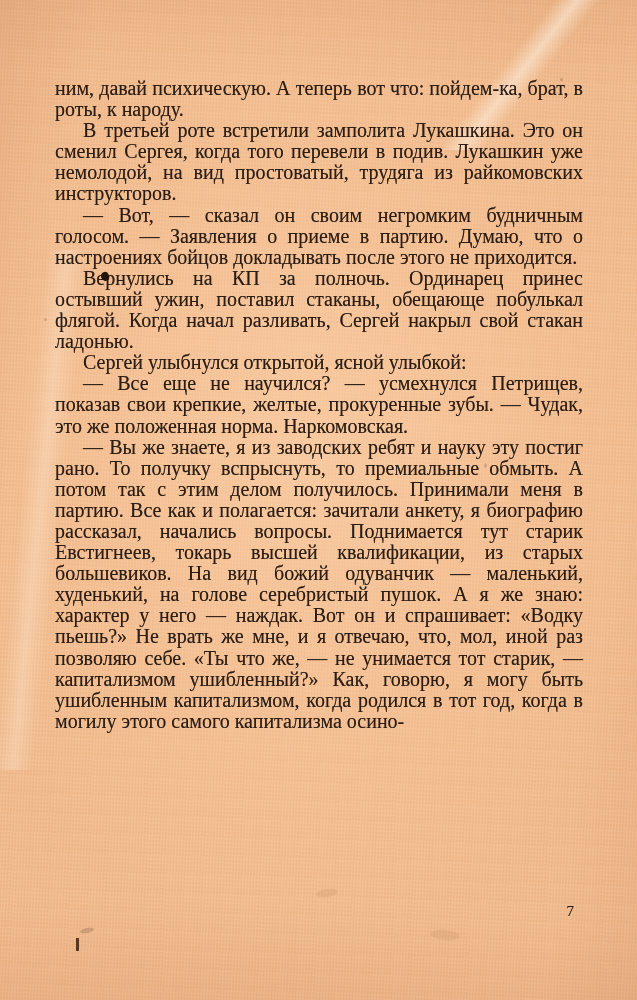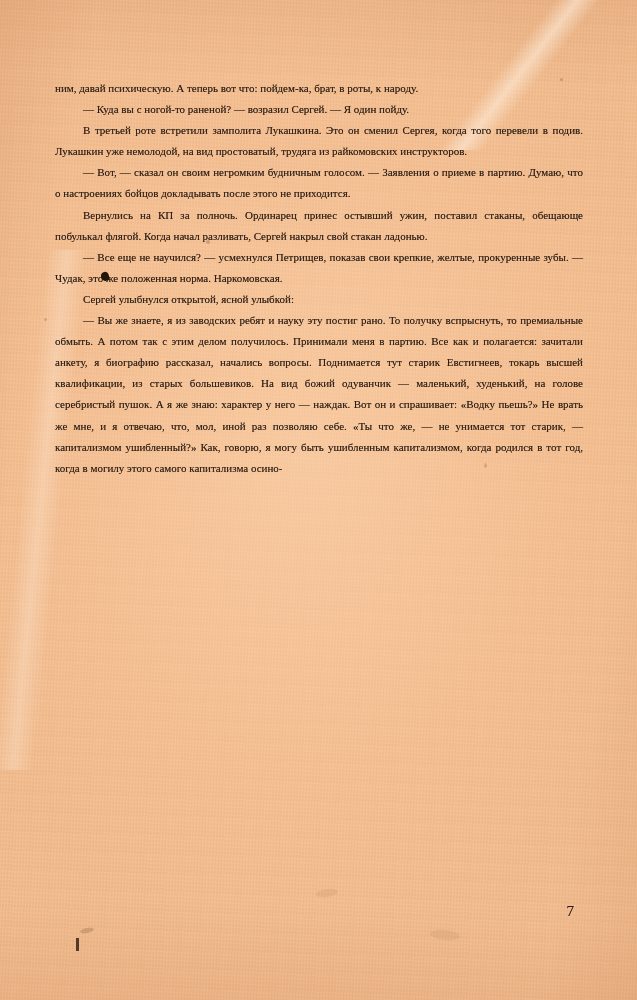--- a/index.html
+++ b/index.html
@@ -77,21 +77,21 @@
     border-radius: 50%;
     pointer-events: none;
   }
 
   .textblock {
     position: absolute;
     left: 55px;
     top: 78px;
     width: 528px;
     font-family: "Liberation Serif", "DejaVu Serif", serif;
-    font-size: 11px;
+    font-size: 20px;
     line-height: 21.1px;
     color: #2b1d14;
     text-align: justify;
     text-justify: inter-word;
   }
 
   .textblock p {
     margin: 0;
     text-indent: 28px;
     
@@ -155,26 +155,25 @@
 
   <div class="speck" style="left:206px; top:240px; width:4px; height:4px; background:rgba(120,72,40,0.28);"></div>
   <div class="speck" style="left:316px; top:889px; width:22px; height:8px; background:rgba(190,140,100,0.22); transform:rotate(-8deg);"></div>
   <div class="speck" style="left:430px; top:930px; width:30px; height:10px; background:rgba(190,140,100,0.20); transform:rotate(6deg);"></div>
   <div class="speck" style="left:560px; top:78px; width:3px; height:3px; background:rgba(120,72,40,0.30);"></div>
   <div class="speck" style="left:44px; top:318px; width:3px; height:3px; background:rgba(120,72,40,0.26);"></div>
   <div class="speck" style="left:484px; top:463px; width:3px; height:5px; background:rgba(120,72,40,0.24);"></div>
 
   <div class="textblock">
     <p class="flush">ним, давай психическую. А теперь вот что: пойдем-ка, брат, в роты, к народу.</p>
-    <p>— Куда вы с ногой-то раненой? — возразил Сергей. — Я один пойду.</p>
     <p>В третьей роте встретили замполита Лукашкина. Это он сменил Сергея, когда того перевели в подив. Лукашкин уже немолодой, на вид простоватый, трудяга из райкомовских инструкторов.</p>
     <p>— Вот, — сказал он своим негромким будничным голосом. — Заявления о приеме в партию. Думаю, что о настроениях бойцов докладывать после этого не приходится.</p>
     <p>Вернулись на КП за полночь. Ординарец принес остывший ужин, поставил стаканы, обещающе побулькал флягой. Когда начал разливать, Сергей накрыл свой стакан ладонью.</p>
+    <p>Сергей улыбнулся открытой, ясной улыбкой:</p>
     <p>— Все еще не научился? — усмехнулся Петрищев, показав свои крепкие, желтые, прокуренные зубы. — Чудак, это же положенная норма. Наркомовская.</p>
-    <p>Сергей улыбнулся открытой, ясной улыбкой:</p>
     <p>— Вы же знаете, я из заводских ребят и науку эту постиг рано. То получку вспрыснуть, то премиальные обмыть. А потом так с этим делом получилось. Принимали меня в партию. Все как и полагается: зачитали анкету, я биографию рассказал, начались вопросы. Поднимается тут старик Евстигнеев, токарь высшей квалификации, из старых большевиков. На вид божий одуванчик — маленький, худенький, на голове серебристый пушок. А я же знаю: характер у него — наждак. Вот он и спрашивает: «Водку пьешь?» Не врать же мне, и я отвечаю, что, мол, иной раз позволяю себе. «Ты что же, — не унимается тот старик, — капитализмом ушибленный?» Как, говорю, я могу быть ушибленным капитализмом, когда родился в тот год, когда в могилу этого самого капитализма осино-</p>
   </div>
 
   <div class="ink-blot"></div>
 
   <div class="page-number">7</div>
 
   <div class="signature-smudge"></div>
   <div class="signature-mark"></div>
 

